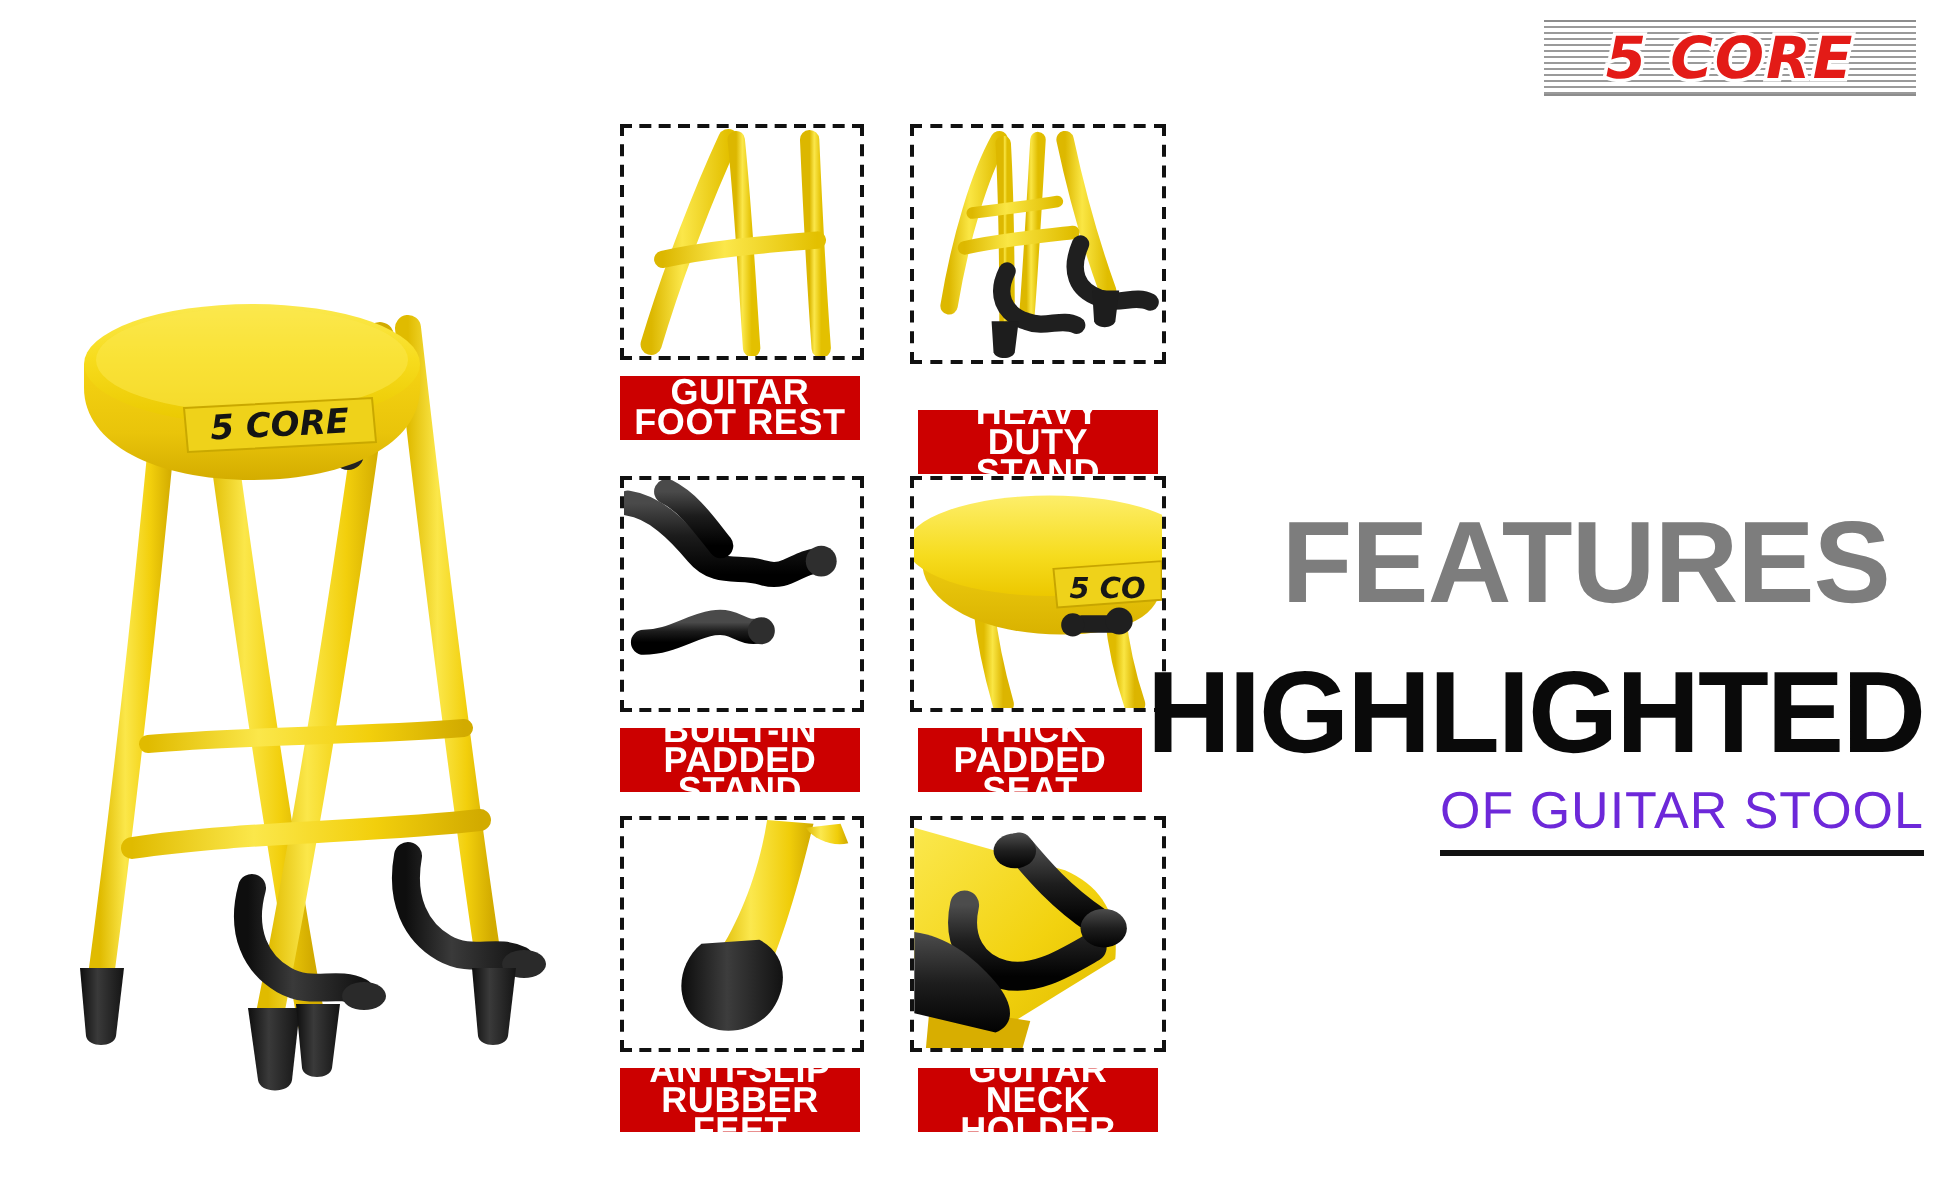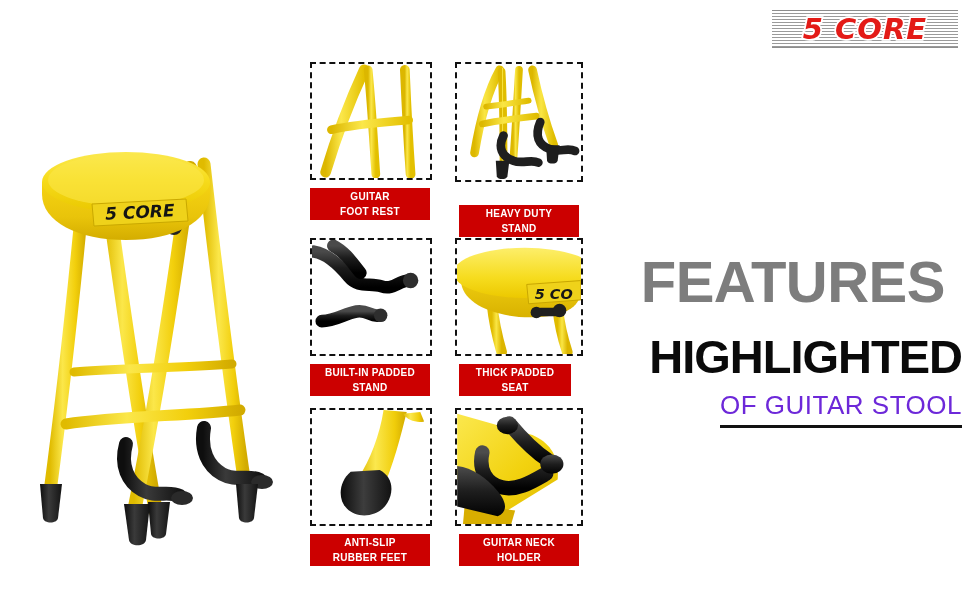--- a/index.html
+++ b/index.html
@@ -71,21 +71,21 @@
     background: #ffffff;
     overflow: hidden;
     box-sizing: border-box;
   }
   .feature-photo svg { display: block; width: 100%; height: 100%; }
   .feature-label {
     position: absolute;
     background: #cc0000;
     color: #ffffff;
     font-family: "Liberation Sans", sans-serif;
-    font-size: 10px;
+    font-size: 18px;
     font-weight: bold;
     line-height: 15px;
     letter-spacing: 0.3px;
     text-align: center;
     display: flex;
     align-items: center;
     justify-content: center;
     box-sizing: border-box;
     padding: 2px 4px;
     white-space: pre-line;
@@ -97,21 +97,21 @@
     font-family: "Liberation Sans", sans-serif;
     font-size: 58px;
     font-weight: bold;
     color: #7d7d7d;
     letter-spacing: -0.5px;
     line-height: 58px;
     margin: 17px;
   }
   .headline-line2 {
     font-family: "Liberation Sans", sans-serif;
-    font-size: 47px;
+    font-size: 58px;
     font-weight: bold;
     color: #0a0a0a;
     letter-spacing: -1px;
     line-height: 58px;
     margin: 2px 0 0 0;
   }
   .headline-line3 {
     font-family: "Liberation Sans", sans-serif;
     font-size: 26px;
     font-weight: normal;

